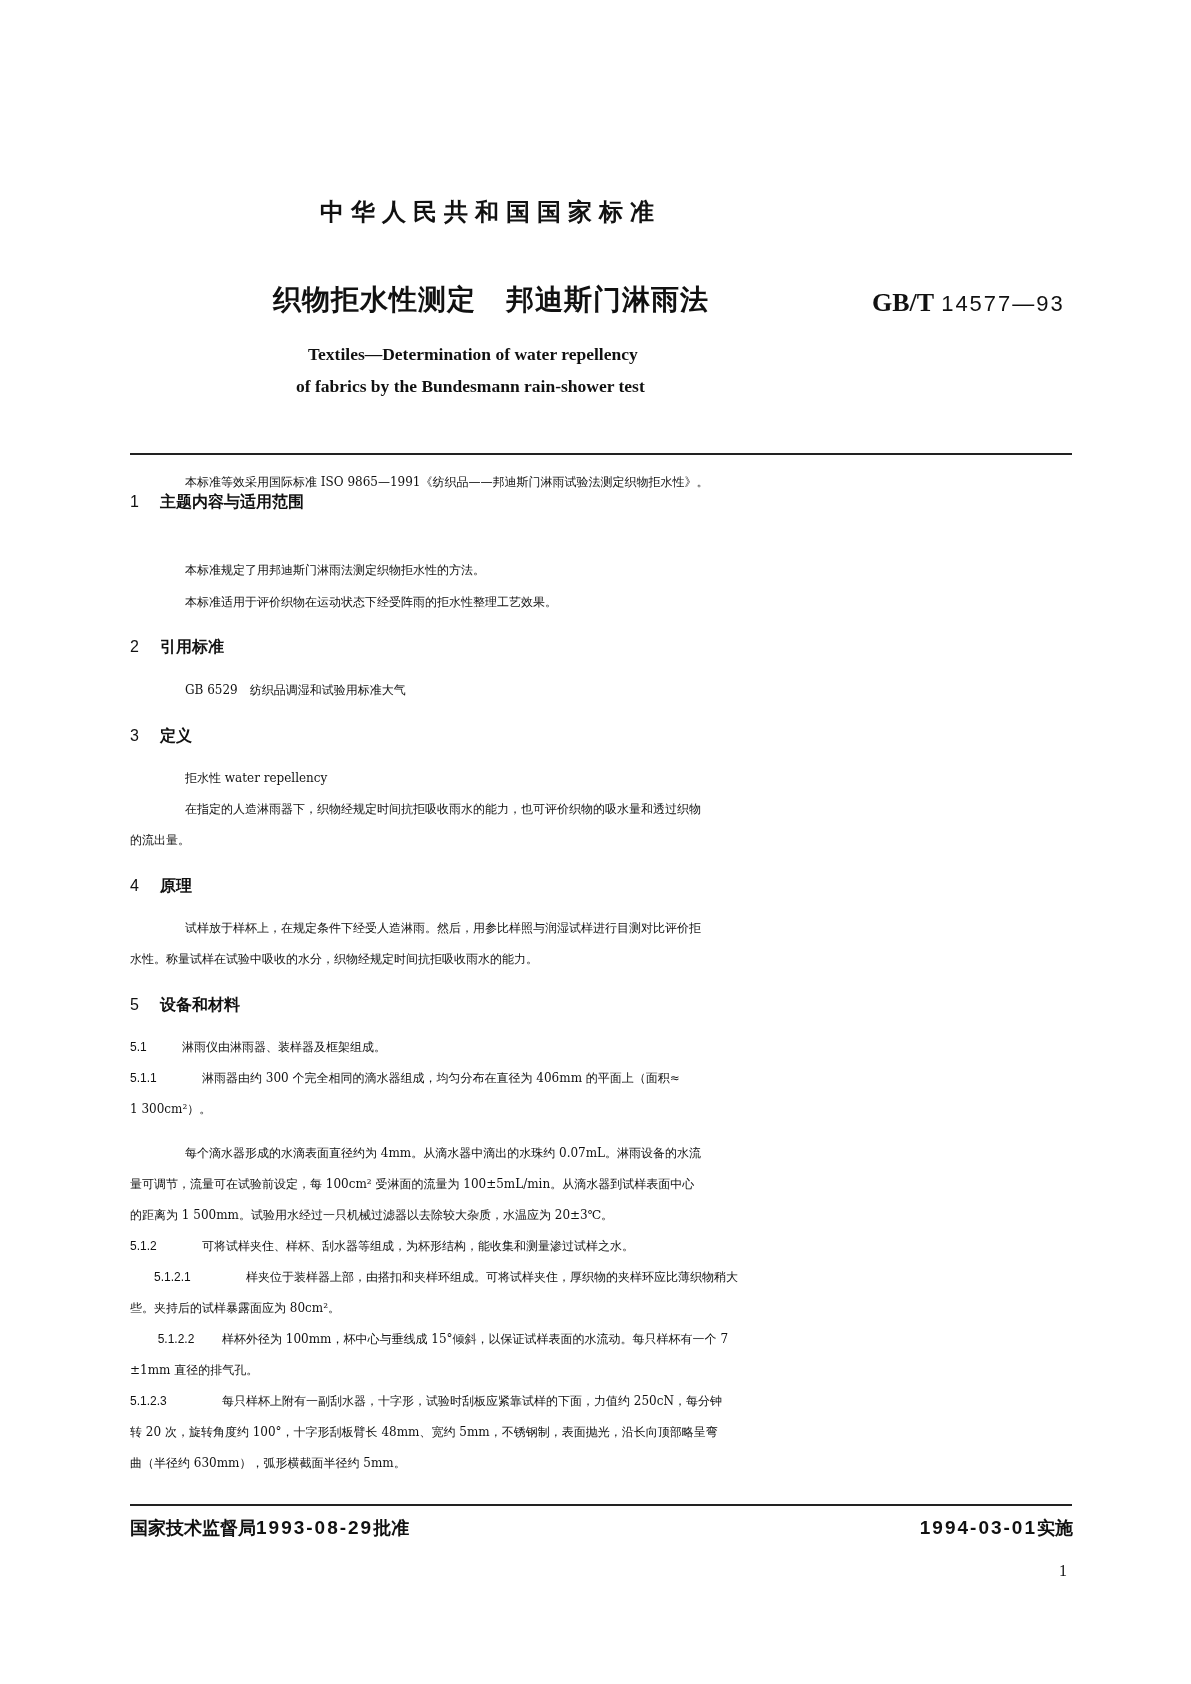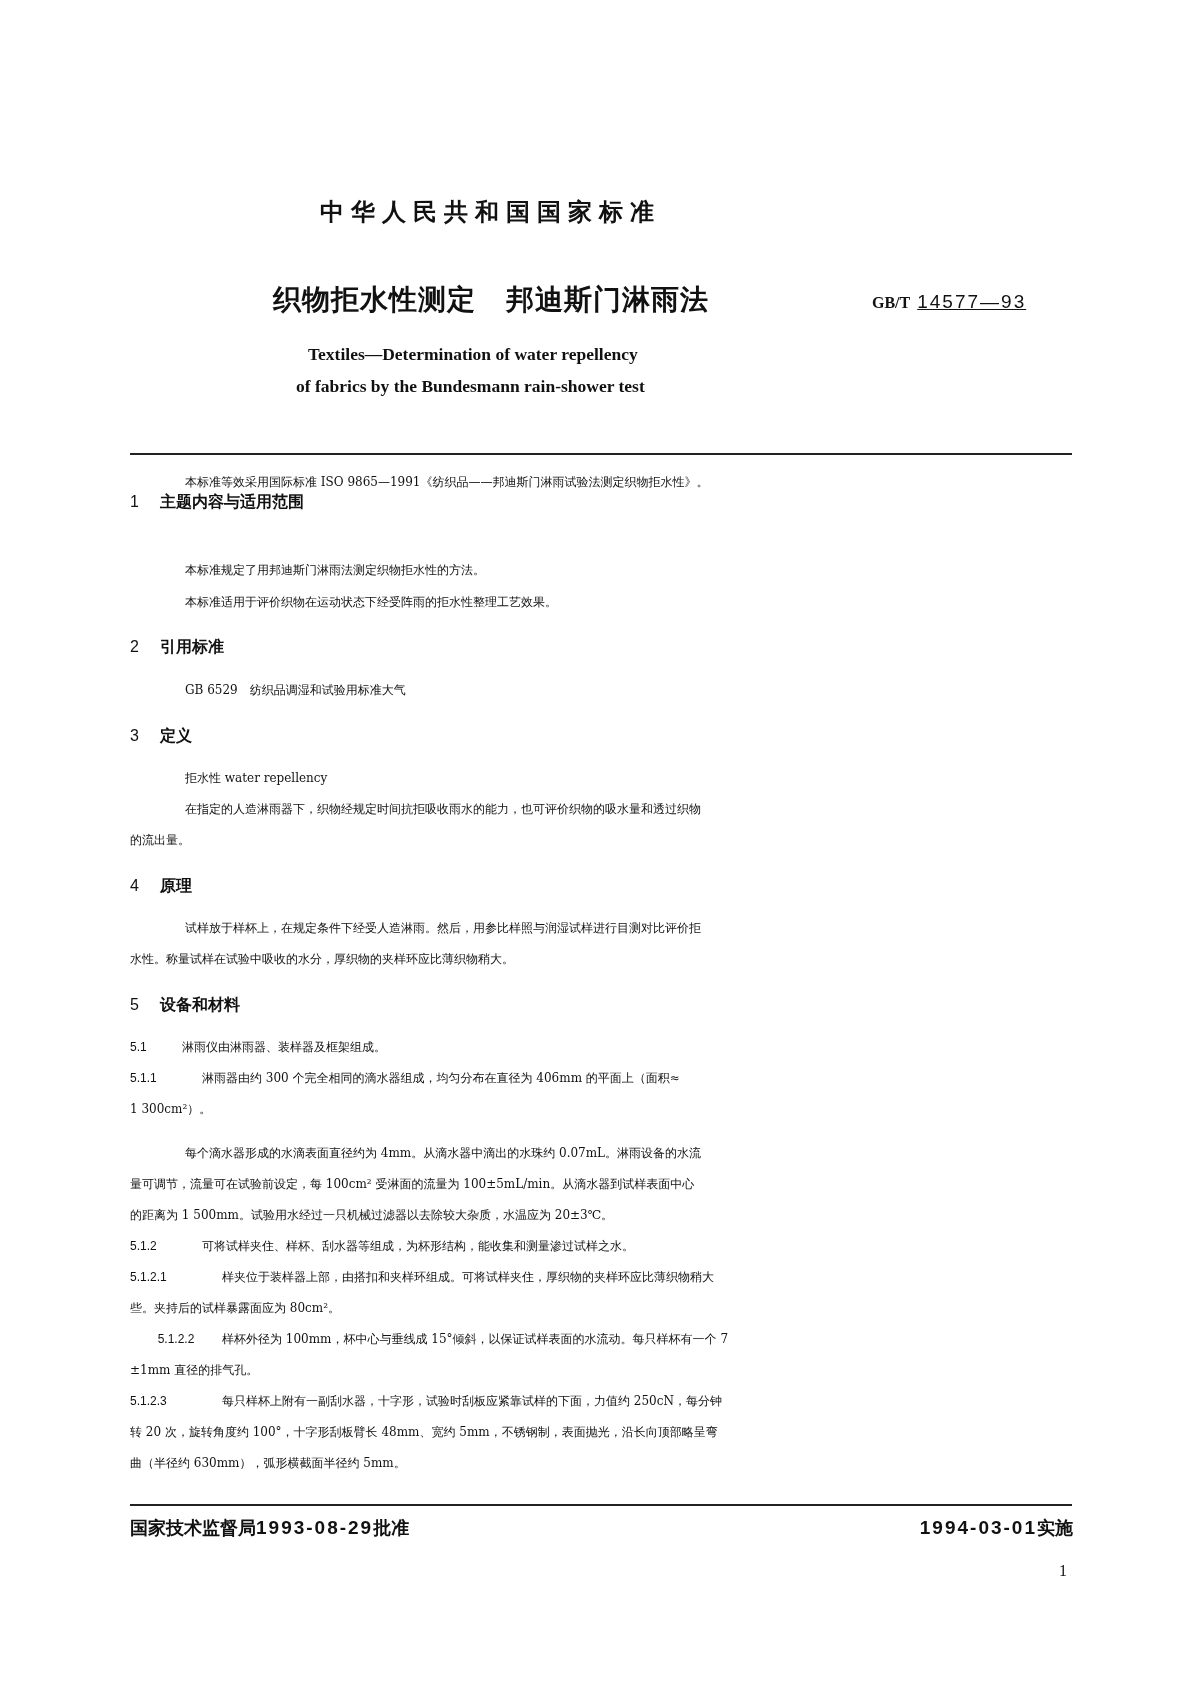--- a/index.html
+++ b/index.html
@@ -2,22 +2,22 @@
 <html><head>
 <meta charset="utf-8">
 <style>
   html, body { margin: 0; padding: 0; background: #ffffff; }
   body { width: 1191px; height: 1684px; position: relative; overflow: hidden; color: #111; font-family: "DejaVu Serif", "Liberation Serif", serif; }
   .abs { position: absolute; white-space: nowrap; }
   .national { left: 320px; top: 196px; font-family: "DejaVu Sans", sans-serif; font-weight: bold; font-size: 24px; letter-spacing: 7px; }
   .title-cn { left: 273px; top: 281px; font-family: "DejaVu Sans", sans-serif; font-weight: bold; font-size: 28px; letter-spacing: 1px; }
   .title-cn .gap { display: inline-block; width: 30px; }
   .std-no { left: 872px; top: 288px; font-size: 22px; }
-  .std-no .prefix { font-family: "Liberation Serif", serif; font-weight: bold; font-size: 16px; }
-  .std-no .num { font-family: "Liberation Sans", sans-serif; font-size: 19px; letter-spacing: 2px; text-decoration: underline; }
+  .std-no .prefix { font-family: "Liberation Serif", serif; font-weight: bold; font-size: 26px; }
+  .std-no .num { font-family: "Liberation Sans", sans-serif; font-size: 22px; letter-spacing: 2px; }
   .title-en { font-family: "Liberation Serif", serif; font-weight: bold; font-size: 17.5px; }
   .title-en-1 { left: 308px; top: 344px; }
   .title-en-2 { left: 296px; top: 376px; }
   .rule { position: absolute; left: 130px; width: 942px; height: 0; border-top: 2px solid #222; }
   .rule-top { top: 453px; }
   .rule-bottom { top: 1504px; }
   .body-text { font-family: "DejaVu Serif", "Liberation Serif", serif; font-size: 12px; }
   .heading { font-family: "DejaVu Sans", sans-serif; font-weight: bold; font-size: 16px; }
   .heading .num { font-family: "Liberation Sans", sans-serif; font-weight: normal; display: inline-block; width: 30px; }
   .clause-no { font-family: "Liberation Sans", sans-serif; display: inline-block; }
@@ -48,36 +48,36 @@
 <div class="abs heading" style="left:130px; top:637px;"><span class="num">2</span><span>引用标准</span></div>
 <div class="abs body-text" style="left:185px; top:682px;">GB 6529　纺织品调湿和试验用标准大气</div>
 
 <div class="abs heading" style="left:130px; top:726px;"><span class="num">3</span><span>定义</span></div>
 <div class="abs body-text" style="left:185px; top:770px;">拒水性 water repellency</div>
 <div class="abs body-text" style="left:185px; top:801px;">在指定的人造淋雨器下，织物经规定时间抗拒吸收雨水的能力，也可评价织物的吸水量和透过织物</div>
 <div class="abs body-text" style="left:130px; top:832px;">的流出量。</div>
 
 <div class="abs heading" style="left:130px; top:876px;"><span class="num">4</span><span>原理</span></div>
 <div class="abs body-text" style="left:185px; top:920px;">试样放于样杯上，在规定条件下经受人造淋雨。然后，用参比样照与润湿试样进行目测对比评价拒</div>
-<div class="abs body-text" style="left:130px; top:951px;">水性。称量试样在试验中吸收的水分，厚织物的夹样环应比薄织物稍大。</div>
+<div class="abs body-text" style="left:130px; top:951px;">水性。称量试样在试验中吸收的水分，织物经规定时间抗拒吸收雨水的能力。</div>
 
 <div class="abs heading" style="left:130px; top:995px;"><span class="num">5</span><span>设备和材料</span></div>
 
 <div class="abs body-text" style="left:130px; top:1039px;"><span class="clause-no" style="width:52px;">5.1</span><span>淋雨仪由淋雨器、装样器及框架组成。</span></div>
 
 <div class="abs body-text" style="left:130px; top:1070px;"><span class="clause-no" style="width:72px;">5.1.1</span><span>淋雨器由约 300 个完全相同的滴水器组成，均匀分布在直径为 406mm 的平面上（面积≈</span></div>
 <div class="abs body-text" style="left:130px; top:1101px;text-align:right;">1 300cm²）。</div>
 
 <div class="abs body-text" style="left:185px; top:1145px;">每个滴水器形成的水滴表面直径约为 4mm。从滴水器中滴出的水珠约 0.07mL。淋雨设备的水流</div>
 <div class="abs body-text" style="left:130px; top:1176px;">量可调节，流量可在试验前设定，每 100cm² 受淋面的流量为 100±5mL/min。从滴水器到试样表面中心</div>
 <div class="abs body-text" style="left:130px; top:1207px;">的距离为 1 500mm。试验用水经过一只机械过滤器以去除较大杂质，水温应为 20±3℃。</div>
 
 <div class="abs body-text" style="left:130px; top:1238px;"><span class="clause-no" style="width:72px;">5.1.2</span><span>可将试样夹住、样杯、刮水器等组成，为杯形结构，能收集和测量渗过试样之水。</span></div>
 
-<div class="abs body-text" style="left:130px; top:1269px;"><span class="clause-no" style="width:92px;">5.1.2.1</span><span>样夹位于装样器上部，由搭扣和夹样环组成。可将试样夹住，厚织物的夹样环应比薄织物稍大</span></div>
+<div class="abs body-text" style="left:130px; top:1269px;"><span class="clause-no" style="width:92px;margin-left:24px;">5.1.2.1</span><span>样夹位于装样器上部，由搭扣和夹样环组成。可将试样夹住，厚织物的夹样环应比薄织物稍大</span></div>
 <div class="abs body-text" style="left:130px; top:1300px;">些。夹持后的试样暴露面应为 80cm²。</div>
 
 <div class="abs body-text" style="left:130px; top:1331px;text-align:center;"><span class="clause-no" style="width:92px;">5.1.2.2</span><span>样杯外径为 100mm，杯中心与垂线成 15°倾斜，以保证试样表面的水流动。每只样杯有一个 7</span></div>
 <div class="abs body-text" style="left:130px; top:1362px;">±1mm 直径的排气孔。</div>
 
 <div class="abs body-text" style="left:130px; top:1393px;"><span class="clause-no" style="width:92px;">5.1.2.3</span><span>每只样杯上附有一副刮水器，十字形，试验时刮板应紧靠试样的下面，力值约 250cN，每分钟</span></div>
 <div class="abs body-text" style="left:130px; top:1424px;">转 20 次，旋转角度约 100°，十字形刮板臂长 48mm、宽约 5mm，不锈钢制，表面抛光，沿长向顶部略呈弯</div>
 <div class="abs body-text" style="left:130px; top:1455px;">曲（半径约 630mm），弧形横截面半径约 5mm。</div>
 
 <div class="rule rule-bottom"></div>

